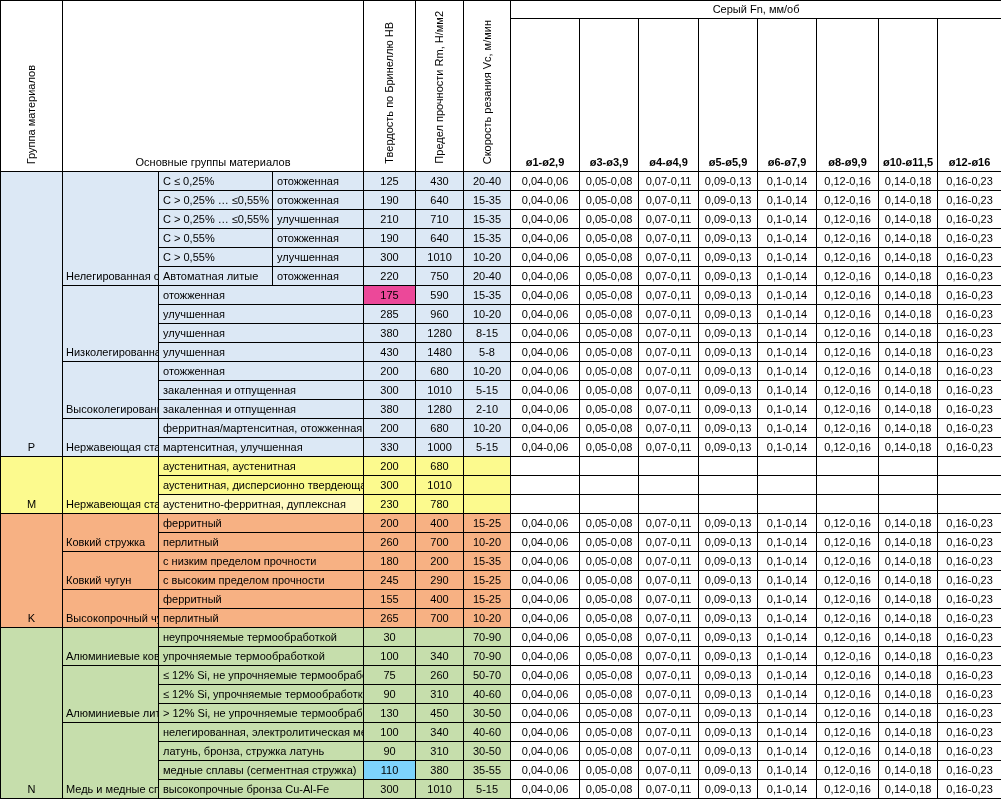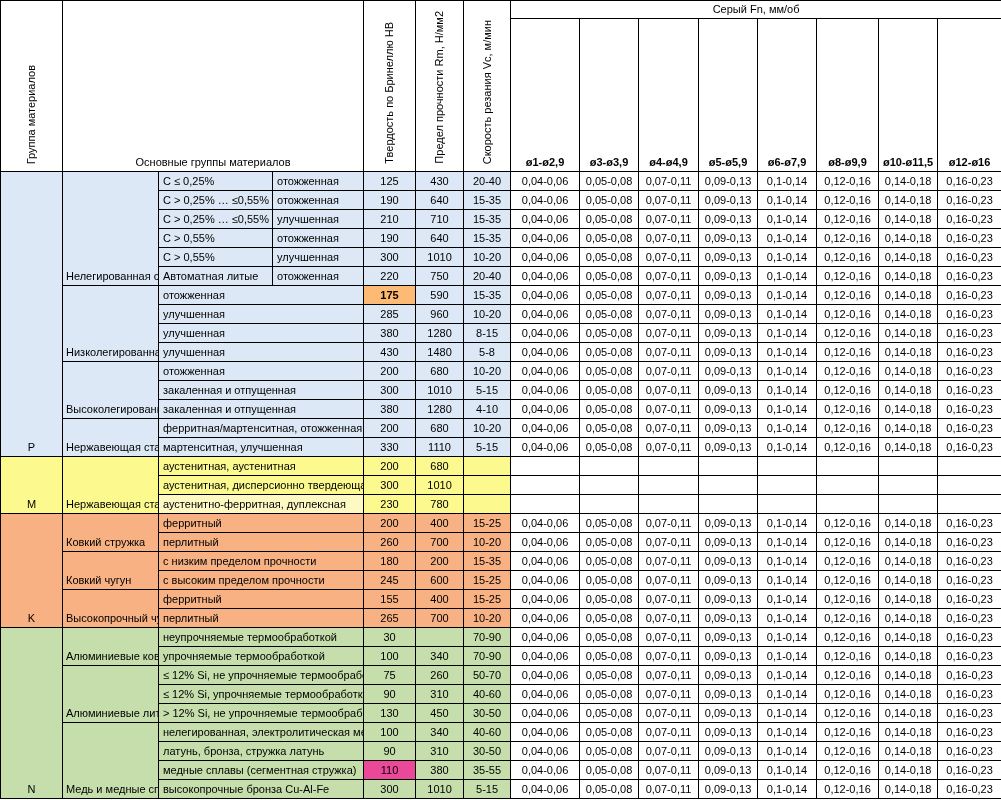--- a/index.html
+++ b/index.html
@@ -159,21 +159,21 @@
         <td class="feed" style="background: rgb(255, 255, 255);">0,07-0,11</td>
         <td class="feed" style="background: rgb(255, 255, 255);">0,09-0,13</td>
         <td class="feed" style="background: rgb(255, 255, 255);">0,1-0,14</td>
         <td class="feed" style="background: rgb(255, 255, 255);">0,12-0,16</td>
         <td class="feed" style="background: rgb(255, 255, 255);">0,14-0,18</td>
         <td class="feed" style="background: rgb(255, 255, 255);">0,16-0,23</td>
       </tr>
       <tr>
         <td class="sub" rowspan="4" style="background: rgb(220, 232, 245);">Низколегированная</td>
         <td class="cL" colspan="2" style="background: rgb(220, 232, 245);">отожженная</td>
-        <td class="cC" style="background: #fdba74; font-weight: bold;">175</td>
+        <td class="cC" style="background: #ec4899;">175</td>
         <td class="cC" style="background: rgb(220, 232, 245);">590</td>
         <td class="cC" style="background: rgb(220, 232, 245);">15-35</td>
         <td class="feed" style="background: rgb(255, 255, 255);">0,04-0,06</td>
         <td class="feed" style="background: rgb(255, 255, 255);">0,05-0,08</td>
         <td class="feed" style="background: rgb(255, 255, 255);">0,07-0,11</td>
         <td class="feed" style="background: rgb(255, 255, 255);">0,09-0,13</td>
         <td class="feed" style="background: rgb(255, 255, 255);">0,1-0,14</td>
         <td class="feed" style="background: rgb(255, 255, 255);">0,12-0,16</td>
         <td class="feed" style="background: rgb(255, 255, 255);">0,14-0,18</td>
         <td class="feed" style="background: rgb(255, 255, 255);">0,16-0,23</td>
@@ -246,21 +246,21 @@
         <td class="feed" style="background: rgb(255, 255, 255);">0,09-0,13</td>
         <td class="feed" style="background: rgb(255, 255, 255);">0,1-0,14</td>
         <td class="feed" style="background: rgb(255, 255, 255);">0,12-0,16</td>
         <td class="feed" style="background: rgb(255, 255, 255);">0,14-0,18</td>
         <td class="feed" style="background: rgb(255, 255, 255);">0,16-0,23</td>
       </tr>
       <tr>
         <td class="cL" colspan="2" style="background: rgb(220, 232, 245);">закаленная и отпущенная</td>
         <td class="cC" style="background: rgb(220, 232, 245);">380</td>
         <td class="cC" style="background: rgb(220, 232, 245);">1280</td>
-        <td class="cC" style="background: rgb(220, 232, 245);">4-10</td>
+        <td class="cC" style="background: rgb(220, 232, 245);">2-10</td>
         <td class="feed" style="background: rgb(255, 255, 255);">0,04-0,06</td>
         <td class="feed" style="background: rgb(255, 255, 255);">0,05-0,08</td>
         <td class="feed" style="background: rgb(255, 255, 255);">0,07-0,11</td>
         <td class="feed" style="background: rgb(255, 255, 255);">0,09-0,13</td>
         <td class="feed" style="background: rgb(255, 255, 255);">0,1-0,14</td>
         <td class="feed" style="background: rgb(255, 255, 255);">0,12-0,16</td>
         <td class="feed" style="background: rgb(255, 255, 255);">0,14-0,18</td>
         <td class="feed" style="background: rgb(255, 255, 255);">0,16-0,23</td>
       </tr>
       <tr>
@@ -274,21 +274,21 @@
         <td class="feed" style="background: rgb(255, 255, 255);">0,07-0,11</td>
         <td class="feed" style="background: rgb(255, 255, 255);">0,09-0,13</td>
         <td class="feed" style="background: rgb(255, 255, 255);">0,1-0,14</td>
         <td class="feed" style="background: rgb(255, 255, 255);">0,12-0,16</td>
         <td class="feed" style="background: rgb(255, 255, 255);">0,14-0,18</td>
         <td class="feed" style="background: rgb(255, 255, 255);">0,16-0,23</td>
       </tr>
       <tr>
         <td class="cL" colspan="2" style="background: rgb(220, 232, 245);">мартенситная, улучшенная</td>
         <td class="cC" style="background: rgb(220, 232, 245);">330</td>
-        <td class="cC" style="background: rgb(220, 232, 245);">1110</td>
+        <td class="cC" style="background: rgb(220, 232, 245);">1000</td>
         <td class="cC" style="background: rgb(220, 232, 245);">5-15</td>
         <td class="feed" style="background: rgb(255, 255, 255);">0,04-0,06</td>
         <td class="feed" style="background: rgb(255, 255, 255);">0,05-0,08</td>
         <td class="feed" style="background: rgb(255, 255, 255);">0,07-0,11</td>
         <td class="feed" style="background: rgb(255, 255, 255);">0,09-0,13</td>
         <td class="feed" style="background: rgb(255, 255, 255);">0,1-0,14</td>
         <td class="feed" style="background: rgb(255, 255, 255);">0,12-0,16</td>
         <td class="feed" style="background: rgb(255, 255, 255);">0,14-0,18</td>
         <td class="feed" style="background: rgb(255, 255, 255);">0,16-0,23</td>
       </tr>
@@ -377,21 +377,21 @@
         <td class="feed" style="background: rgb(255, 255, 255);">0,07-0,11</td>
         <td class="feed" style="background: rgb(255, 255, 255);">0,09-0,13</td>
         <td class="feed" style="background: rgb(255, 255, 255);">0,1-0,14</td>
         <td class="feed" style="background: rgb(255, 255, 255);">0,12-0,16</td>
         <td class="feed" style="background: rgb(255, 255, 255);">0,14-0,18</td>
         <td class="feed" style="background: rgb(255, 255, 255);">0,16-0,23</td>
       </tr>
       <tr>
         <td class="cL" colspan="2" style="background: rgb(247, 177, 131);">с высоким пределом прочности</td>
         <td class="cC" style="background: rgb(247, 177, 131);">245</td>
-        <td class="cC" style="background: rgb(247, 177, 131);">600</td>
+        <td class="cC" style="background: rgb(247, 177, 131);">290</td>
         <td class="cC" style="background: rgb(247, 177, 131);">15-25</td>
         <td class="feed" style="background: rgb(255, 255, 255);">0,04-0,06</td>
         <td class="feed" style="background: rgb(255, 255, 255);">0,05-0,08</td>
         <td class="feed" style="background: rgb(255, 255, 255);">0,07-0,11</td>
         <td class="feed" style="background: rgb(255, 255, 255);">0,09-0,13</td>
         <td class="feed" style="background: rgb(255, 255, 255);">0,1-0,14</td>
         <td class="feed" style="background: rgb(255, 255, 255);">0,12-0,16</td>
         <td class="feed" style="background: rgb(255, 255, 255);">0,14-0,18</td>
         <td class="feed" style="background: rgb(255, 255, 255);">0,16-0,23</td>
       </tr>
@@ -521,21 +521,21 @@
         <td class="feed" style="background: rgb(255, 255, 255);">0,05-0,08</td>
         <td class="feed" style="background: rgb(255, 255, 255);">0,07-0,11</td>
         <td class="feed" style="background: rgb(255, 255, 255);">0,09-0,13</td>
         <td class="feed" style="background: rgb(255, 255, 255);">0,1-0,14</td>
         <td class="feed" style="background: rgb(255, 255, 255);">0,12-0,16</td>
         <td class="feed" style="background: rgb(255, 255, 255);">0,14-0,18</td>
         <td class="feed" style="background: rgb(255, 255, 255);">0,16-0,23</td>
       </tr>
       <tr>
         <td class="cL" colspan="2" style="background: rgb(198, 222, 172);">медные сплавы (сегментная стружка)</td>
-        <td class="cC" style="background: #ec4899;">110</td>
+        <td class="cC" style="background: #7dd3fc;">110</td>
         <td class="cC" style="background: rgb(198, 222, 172);">380</td>
         <td class="cC" style="background: rgb(198, 222, 172);">35-55</td>
         <td class="feed" style="background: rgb(255, 255, 255);">0,04-0,06</td>
         <td class="feed" style="background: rgb(255, 255, 255);">0,05-0,08</td>
         <td class="feed" style="background: rgb(255, 255, 255);">0,07-0,11</td>
         <td class="feed" style="background: rgb(255, 255, 255);">0,09-0,13</td>
         <td class="feed" style="background: rgb(255, 255, 255);">0,1-0,14</td>
         <td class="feed" style="background: rgb(255, 255, 255);">0,12-0,16</td>
         <td class="feed" style="background: rgb(255, 255, 255);">0,14-0,18</td>
         <td class="feed" style="background: rgb(255, 255, 255);">0,16-0,23</td>

